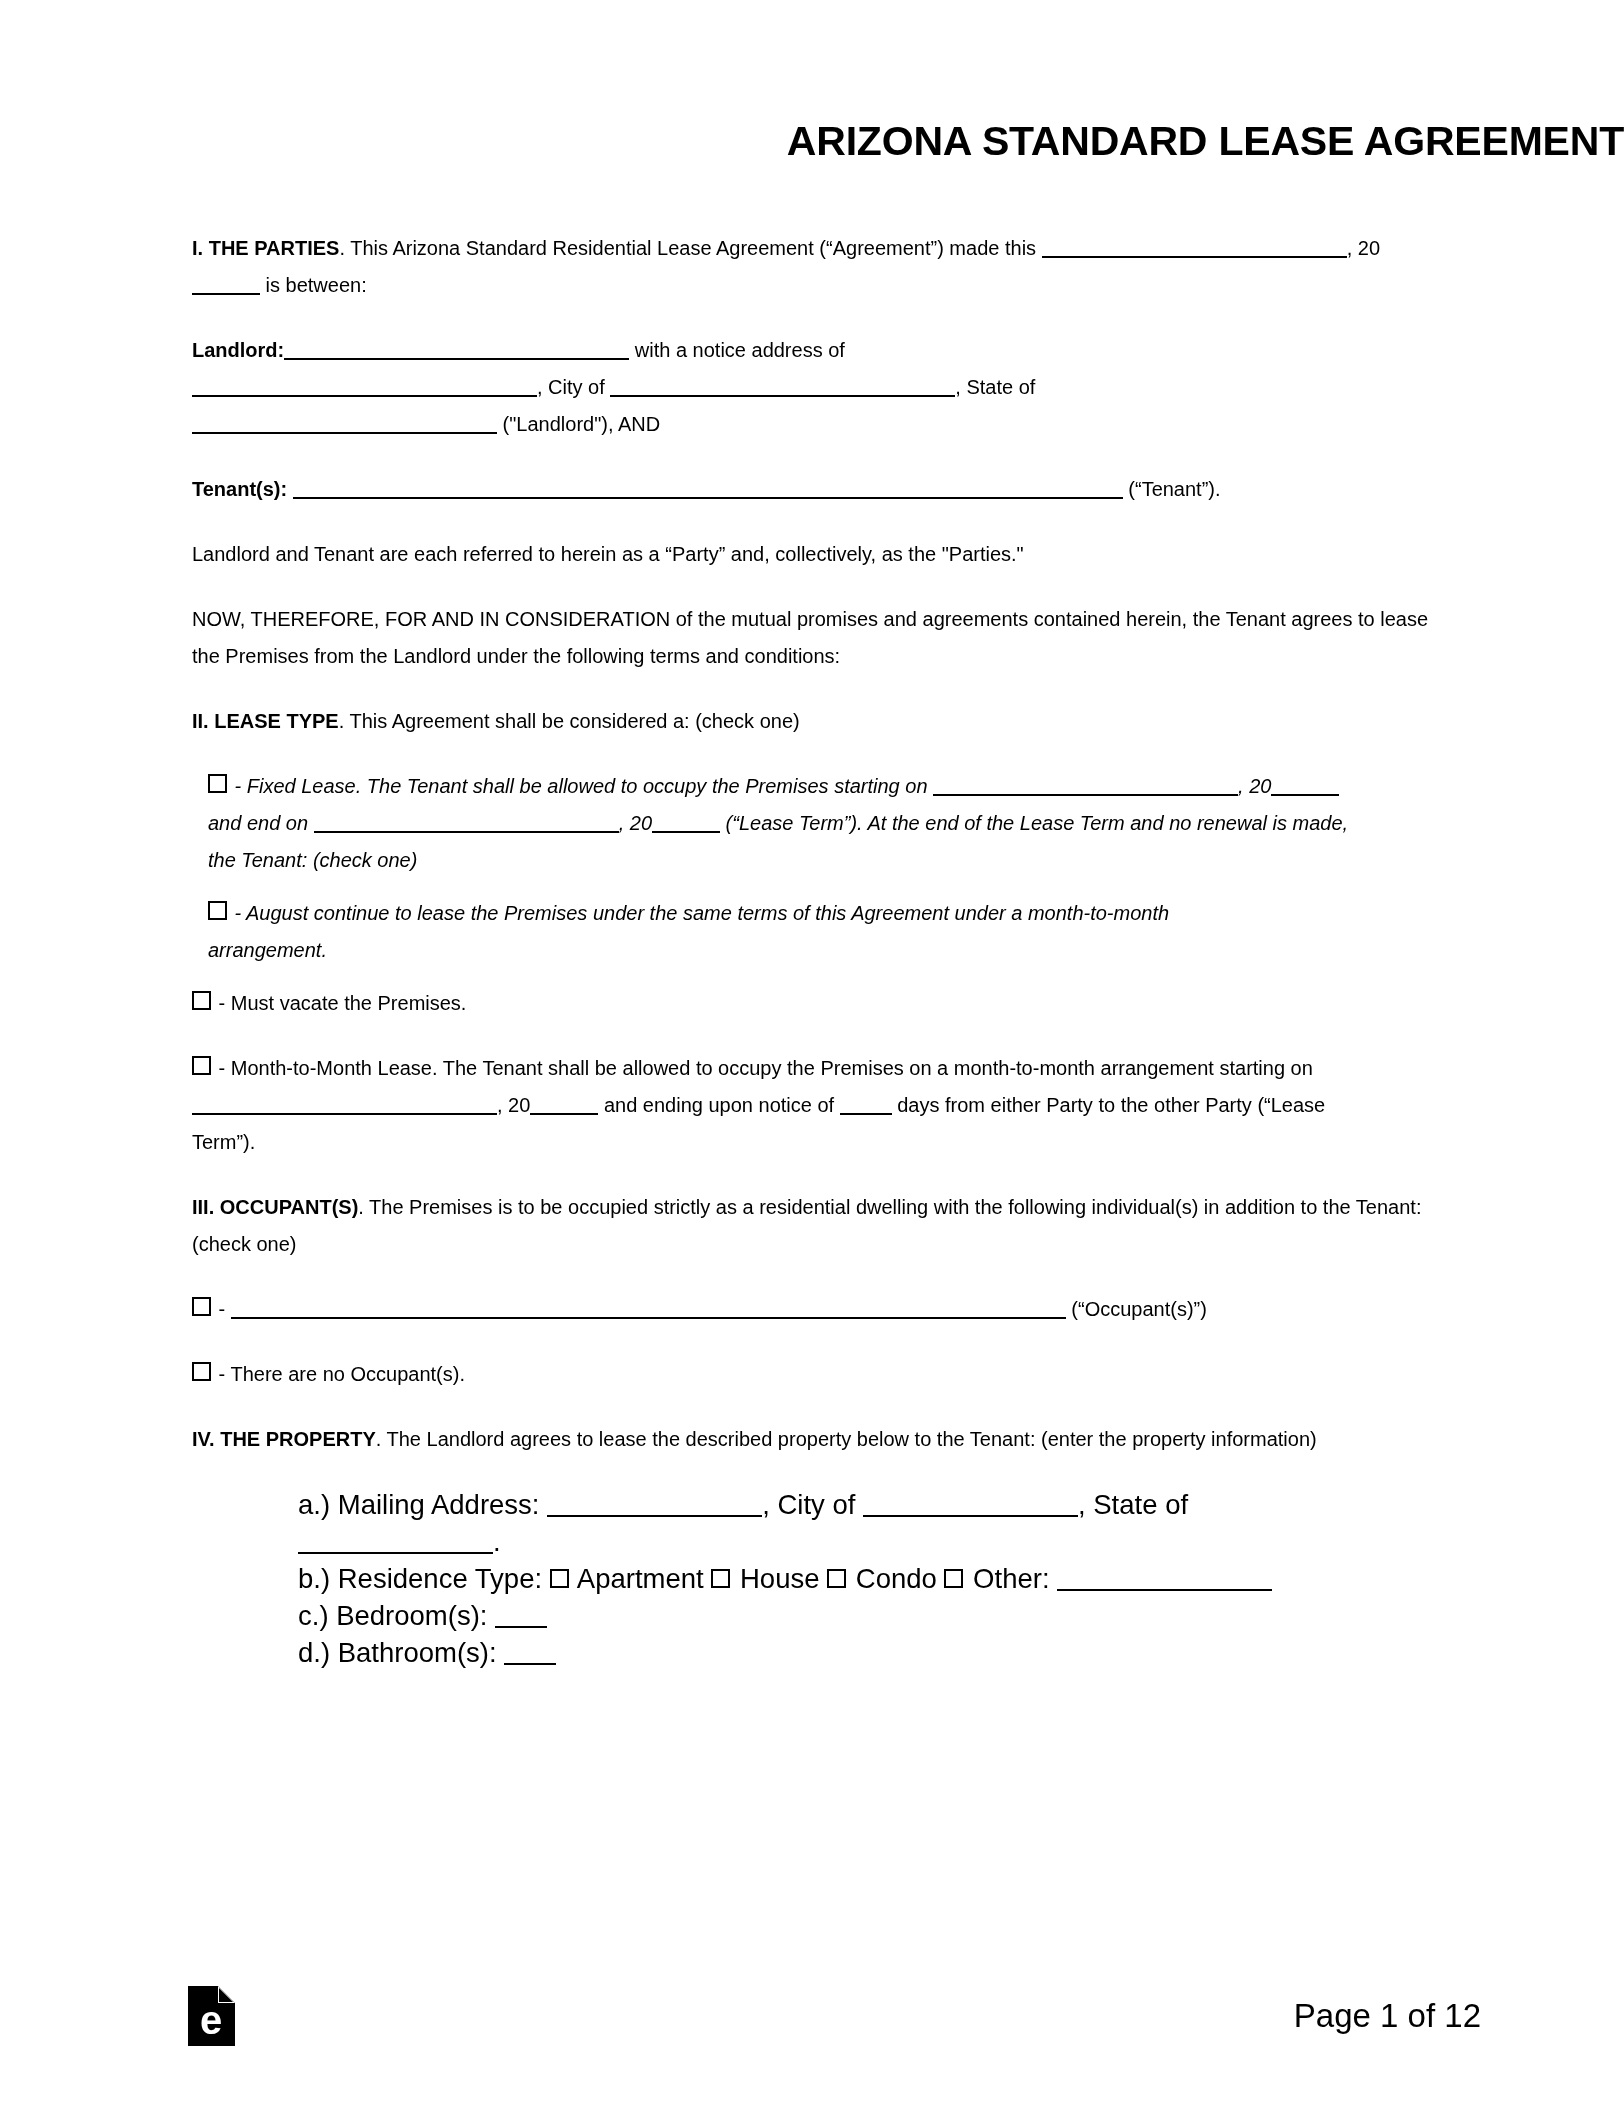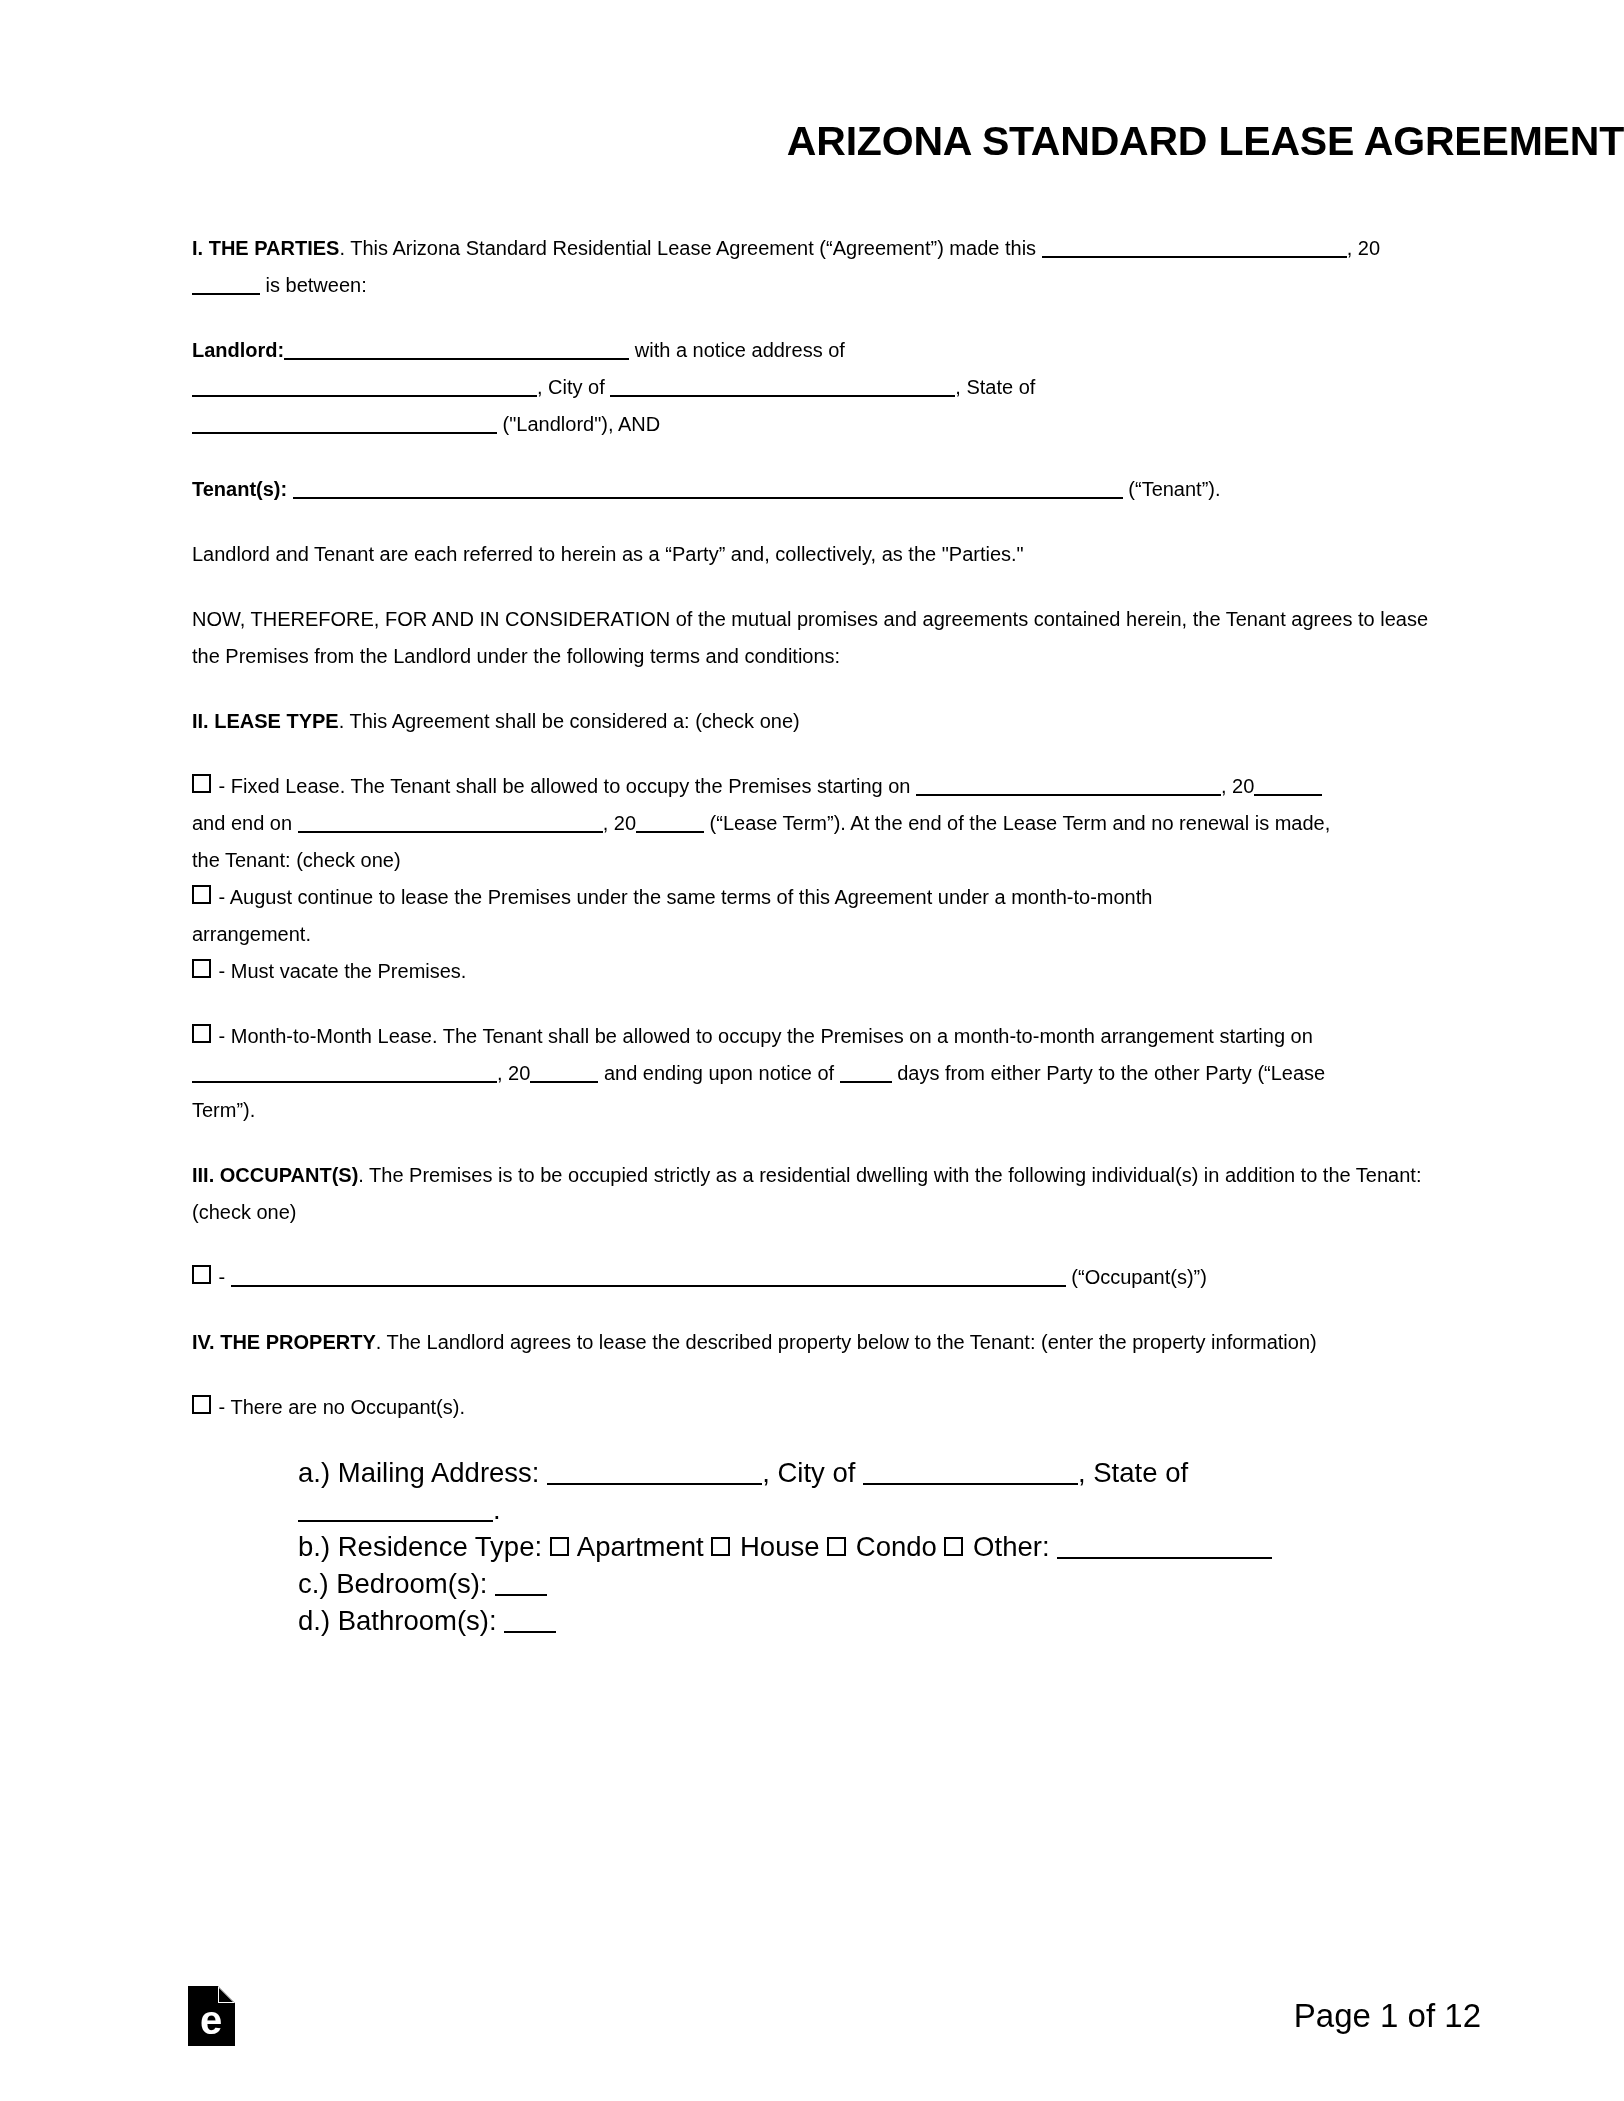--- a/index.html
+++ b/index.html
@@ -33,21 +33,22 @@
     top: 230px;
     width: 1244px;
   }
   p.blk {
     margin: 0 0 28px 0;
     font-size: 20px;
     line-height: 37px;
     text-align: left;
   }
   p.tight {
-    margin: 0;
+    margin: 16px;
+    font-style: italic;
   }
   .ind1 { margin-left: 106px; width: calc(100% - 95px); }
   .ind2 { margin-left: 190px; width: calc(100% - 190px); }
   .hd { font-weight: bold; }
 
   
   .ln {
     display: inline-block;
     border-bottom: 2.4px solid #000;
     vertical-align: -3px;
@@ -128,23 +129,23 @@
     <p class="blk tight ind2"><span class="chk"></span><span> - August continue to lease the Premises under the same terms of this Agreement under a month-to-month arrangement.</span></p>
 
     <p class="blk ind2"><span class="chk"></span><span> - Must vacate the Premises.</span></p>
 
     <p class="blk ind1"><span class="chk"></span><span> - Month-to-Month Lease. The Tenant shall be allowed to occupy the Premises on a month-to-month arrangement starting on </span><span class="ln ln-l"></span><span>, 20</span><span class="ln ln-xs"></span><span> and ending upon notice of </span><span class="ln ln-xxs"></span><span> days from either Party to the other Party (“Lease Term”).</span></p>
 
     <p class="blk"><span class="hd">III. OCCUPANT(S)</span><span>. The Premises is to be occupied strictly as a residential dwelling with the following individual(s) in addition to the Tenant: (check one)</span></p>
 
     <p class="blk ind1"><span class="chk"></span><span> - </span><span class="ln ln-occ"></span><span> (“Occupant(s)”)</span></p>
 
+    <p class="blk ind1"><span class="chk"></span><span> - There are no Occupant(s).</span></p>
+
     <p class="blk"><span class="hd">IV. THE PROPERTY</span><span>. The Landlord agrees to lease the described property below to the Tenant: (enter the property information)</span></p>
-
-    <p class="blk ind1"><span class="chk"></span><span> - There are no Occupant(s).</span></p>
 
     <div class="ind1">
       <p class="list-line"><span>a.) Mailing Address: </span><span class="ln ln-m"></span><span>, City of </span><span class="ln ln-m"></span><span>, State of</span><br><span class="ln ln-s"></span><span>.</span></p>
 
       <p class="list-line"><span>b.) Residence Type: </span><span class="chk"></span><span> Apartment </span><span class="chk"></span><span> House </span><span class="chk"></span><span> Condo </span><span class="chk"></span><span> Other: </span><span class="ln ln-m"></span></p>
 
       <p class="list-line"><span>c.) Bedroom(s): </span><span class="ln ln-xxs"></span></p>
 
       <p class="list-line"><span>d.) Bathroom(s): </span><span class="ln ln-xxs"></span></p>
     </div>

